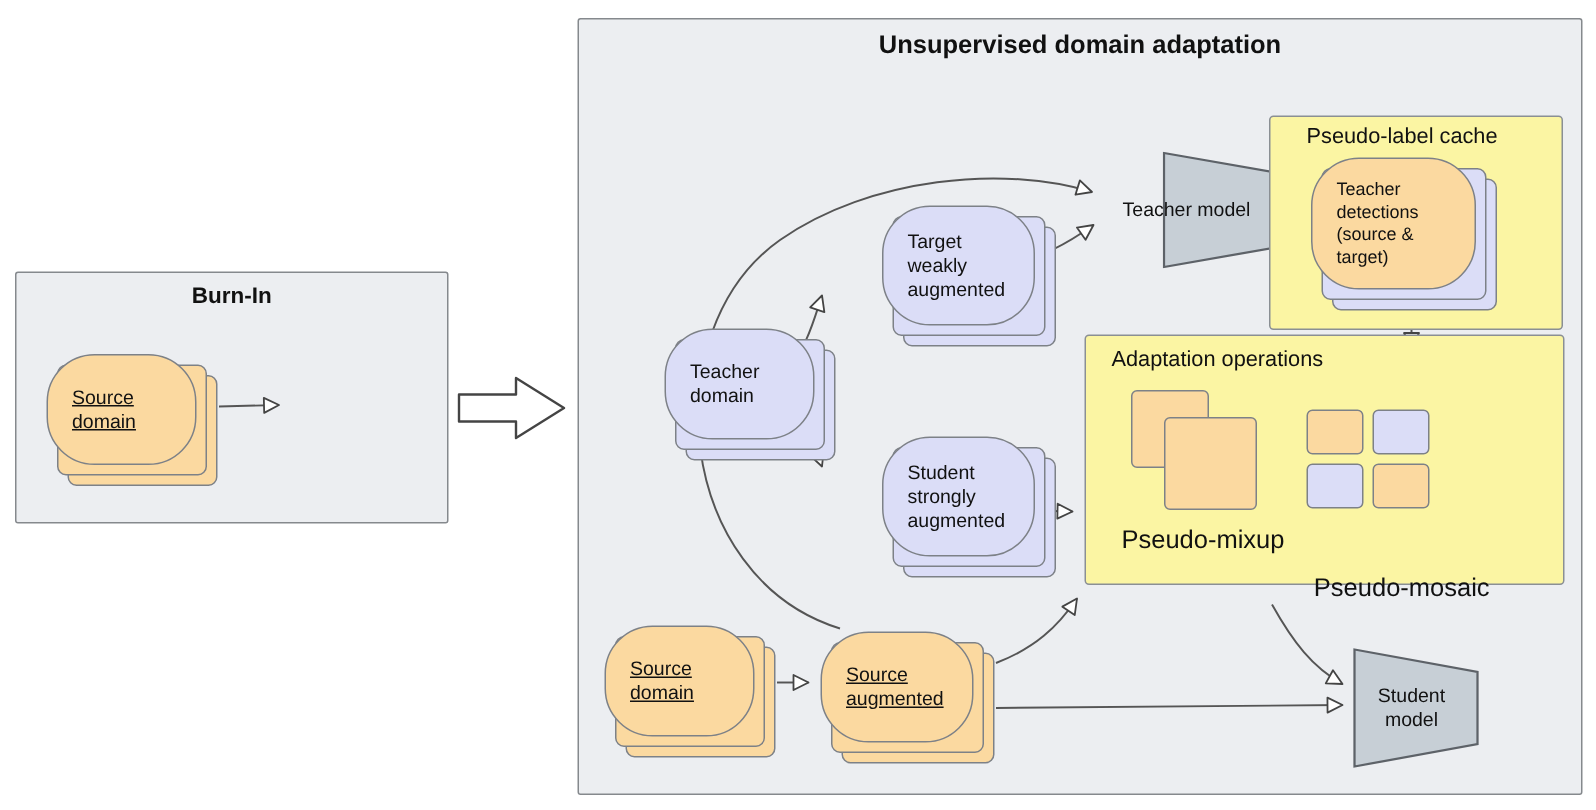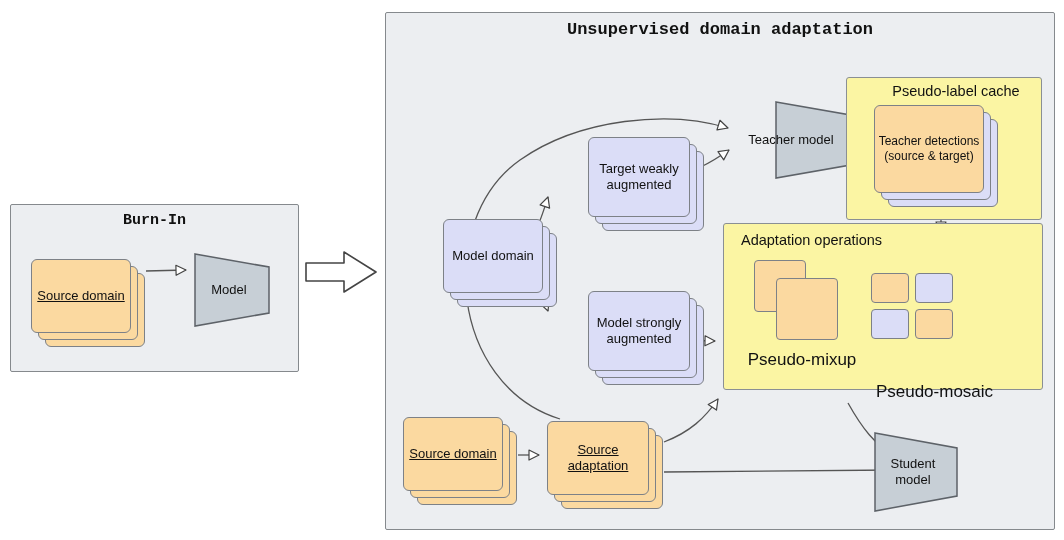--- a/index.html
+++ b/index.html
@@ -1,93 +1,87 @@
 <!DOCTYPE html>
 <html style="--orange-fill: #FBD9A0; --lavender-fill: #DBDDF7; --gray-fill: #C7CFD6; --yellow-fill: #FBF5A3; --panel-fill: #ECEEF1; --line: #555555;"><head>
 <meta charset="utf-8">
 <style>
   html,body{margin:0;padding:0;background:#ffffff;}
   body{font-family:"Liberation Sans","DejaVu Sans",sans-serif;color:#111;}
   .canvas{position:relative;width:1064px;height:540px;background:#fff;overflow:hidden;}
 
   .panel{position:absolute;background:var(--panel-fill);border:1.5px solid #85898d;border-radius:2px;}
-  .panel-title{position:relative;z-index:2;text-align:center;font-weight:bold;padding-top:7px;font-family:Liberation Mono, monospace;}
+  .panel-title{position:relative;z-index:2;text-align:center;font-weight:bold;padding-top:7px;}
   .title-lg{font-size:17px;}
   .title-md{font-size:15px;}
 
   .stack{position:absolute;z-index:2;}
   .stack .card{position:absolute;width:var(--cw);height:var(--ch);
     border:1.4px solid #7d8187;border-radius:6px;box-sizing:border-box;}
   .stack .c2{left:14px;top:14px;}
   .stack .c1{left:7px;top:7px;}
   .stack .c0{left:0;top:0;display:flex;align-items:center;justify-content:center;
-    text-align:center;font-size:13px;line-height:1.25;padding:0;}
+    font-size:13px;line-height:1.25;padding:16px;border-radius:32px;}
   .orange .card{background:var(--orange-fill);text-decoration:underline;}
   .lavender .card{background:var(--lavender-fill);margin-left:36px;}
   .mixed .c1,.mixed .c2{background:var(--lavender-fill);}
   .mixed .c0{background:var(--orange-fill);font-size:12px;}
 
   .trap{position:absolute;z-index:2;}
   .trap .trap-label{position:absolute;inset:0;display:flex;align-items:center;justify-content:center;
     text-align:center;font-size:13px;line-height:1.25;padding-right:6px;}
 
   .ybox{position:absolute;z-index:2;background:var(--yellow-fill);
     border:1.3px solid #8a8f94;border-radius:3px;}
   .ybox-title{font-size:14.5px;}
-  .cache-title{text-align:center;padding-top:5px;margin-left:24px;}
+  .cache-title{padding-top:5px;margin-left:24px;}
   .adapt-title{position:absolute;left:17px;top:8px;}
 
   .sq{position:absolute;border:1.4px solid #7d8187;border-radius:4px;box-sizing:border-box;}
   .sq.o{background:var(--orange-fill);}
   .sq.l{background:var(--lavender-fill);}
   .ops-label{position:absolute;font-size:17px;text-align:center;}
 
   #arrow-layer{position:absolute;left:0;top:0;z-index:1;pointer-events:none;}
 </style>
 </head>
 <body>
 
 <div class="canvas">
 
-  <div class="panel" style="left:10px;top:181px;width:287px;height:166px;margin-top:23px;">
+  <div class="panel" style="left:10px;top:181px;width:287px;height:166px;">
     <div class="panel-title title-md">Burn-In</div>
 
     <div class="stack orange" style="left:20px;top:54px;--cw:100px;--ch:74px;">
       <div class="card c2"></div>
       <div class="card c1"></div>
       <div class="card c0">Source domain</div>
     </div>
 
-    <div class="trap" style="left:183px;top:48px;width:76px;height:74px;">
-      <svg width="76" height="74" viewBox="0 0 76 74">
-        <polygon points="1,1 75,14 75,60 1,73" fill="#C7CFD6" stroke="#5d6268" stroke-width="1.5"></polygon>
-      </svg>
-      <div class="trap-label">Model</div>
-    </div>
   </div>
 
   <div class="panel" style="left:385px;top:12px;width:668px;height:516px;">
     <div class="panel-title title-lg">Unsupervised domain adaptation</div>
 
     <div class="stack lavender" style="left:21px;top:206px;--cw:100px;--ch:74px;">
       <div class="card c2"></div>
       <div class="card c1"></div>
-      <div class="card c0">Model domain</div>
+      <div class="card c0">Teacher domain</div>
     </div>
 
     <div class="stack lavender" style="left:166px;top:124px;--cw:102px;--ch:80px;">
       <div class="card c2"></div>
       <div class="card c1"></div>
       <div class="card c0">Target weakly augmented</div>
     </div>
 
     <div class="stack lavender" style="left:166px;top:278px;--cw:102px;--ch:80px;">
       <div class="card c2"></div>
       <div class="card c1"></div>
-      <div class="card c0">Model strongly augmented</div>
+      <div class="card c0">Student strongly augmented</div>
     </div>
 
     <div class="trap" style="left:349px;top:88px;width:78px;height:78px;padding-left:40px;">
       <svg width="82" height="78" viewBox="0 0 82 78">
         <polygon points="1,1 81,15 81,63 1,77" fill="#C7CFD6" stroke="#5d6268" stroke-width="1.5"></polygon>
       </svg>
       <div class="trap-label">Teacher model</div>
     </div>
 
     <div class="ybox" style="left:460px;top:64px;width:194px;height:141px;">
@@ -119,24 +113,24 @@
 
     <div class="stack orange" style="left:17px;top:404px;--cw:100px;--ch:74px;">
       <div class="card c2"></div>
       <div class="card c1"></div>
       <div class="card c0">Source domain</div>
     </div>
 
     <div class="stack orange" style="left:161px;top:408px;--cw:102px;--ch:74px;">
       <div class="card c2"></div>
       <div class="card c1"></div>
-      <div class="card c0">Source adaptation</div>
+      <div class="card c0">Source augmented</div>
     </div>
 
-    <div class="trap" style="left:488px;top:419px;width:84px;height:80px;">
+    <div class="trap" style="left:516px;top:419px;width:84px;height:80px;">
       <svg width="84" height="80" viewBox="0 0 84 80">
         <polygon points="1,1 83,16 83,64 1,79" fill="#C7CFD6" stroke="#5d6268" stroke-width="1.5"></polygon>
       </svg>
       <div class="trap-label">Student model</div>
     </div>
   </div>
 
   <svg id="arrow-layer" width="1064" height="540" viewBox="0 0 1064 540">
     <defs>
       <marker id="oarr" markerWidth="14" markerHeight="14" refX="11" refY="6" orient="auto" markerUnits="userSpaceOnUse">

